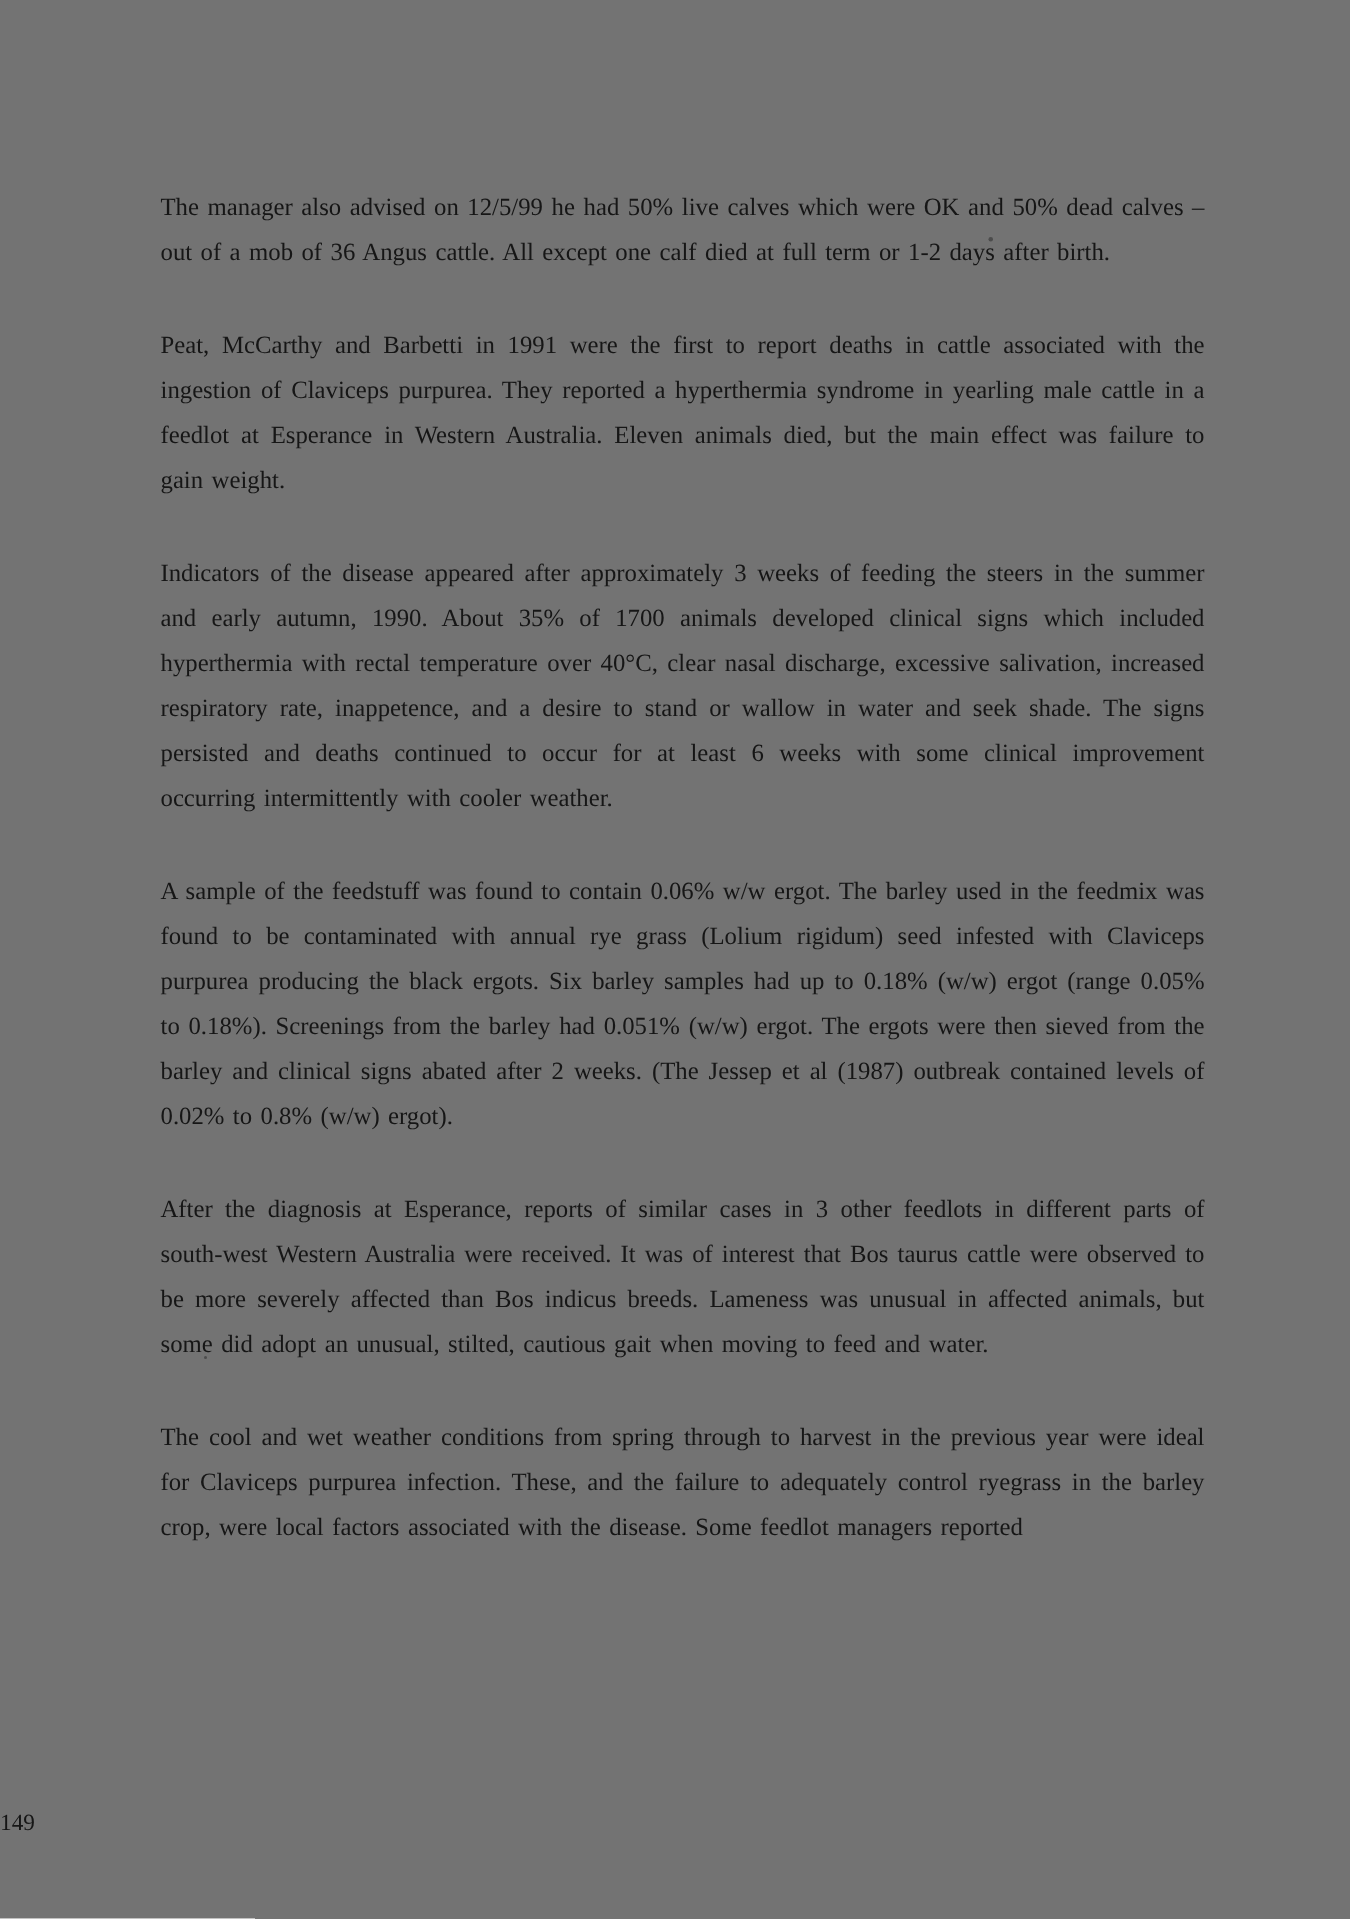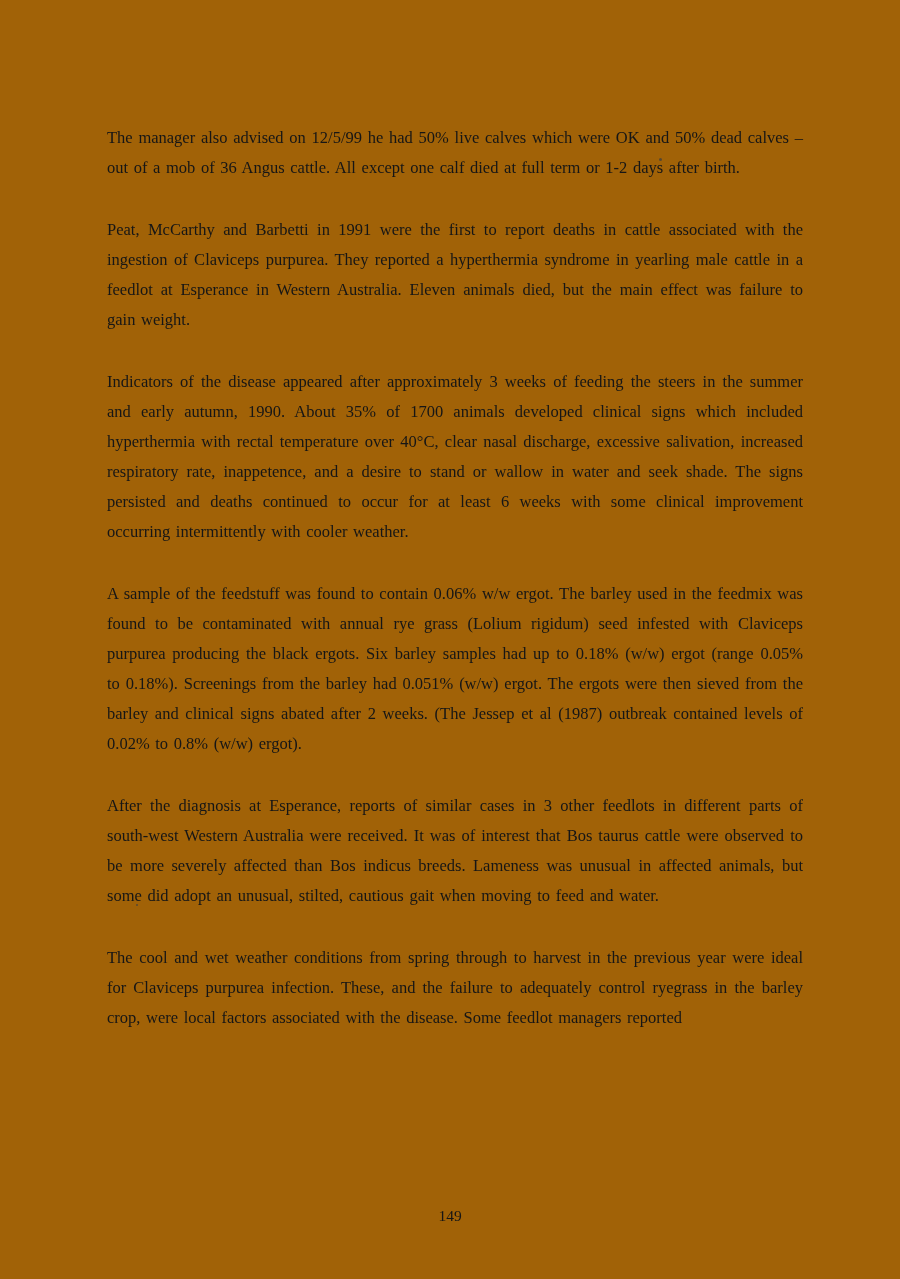--- a/index.html
+++ b/index.html
@@ -11,21 +11,21 @@
     width: 900px;
     height: 1279px;
     position: relative;
     overflow: hidden;
     font-family: "Liberation Serif", "DejaVu Serif", serif;
     color: #161616;
   }
   .page {
     position: absolute;
     inset: 0;
-    background: #a16207;
+    background: #737373;
   }
   .content {
     position: absolute;
     top: 123px;
     left: 107px;
     width: 696px;
   }
   .block {
     font-size: 16.5px;
     line-height: 30px;
@@ -36,21 +36,20 @@
   }
   .block.heading {
     font-weight: bold;
     margin-bottom: 0;
   }
   .page-number {
     position: absolute;
     top: 1206px;
     left: 0;
     width: 100%;
-    text-align: center;
     font-size: 15.5px;
     line-height: 20px;
   }
   .speck {
     position: absolute;
     width: 3px;
     height: 3px;
     border-radius: 50%;
     background: #3f3f3f;
     opacity: 0.75;

